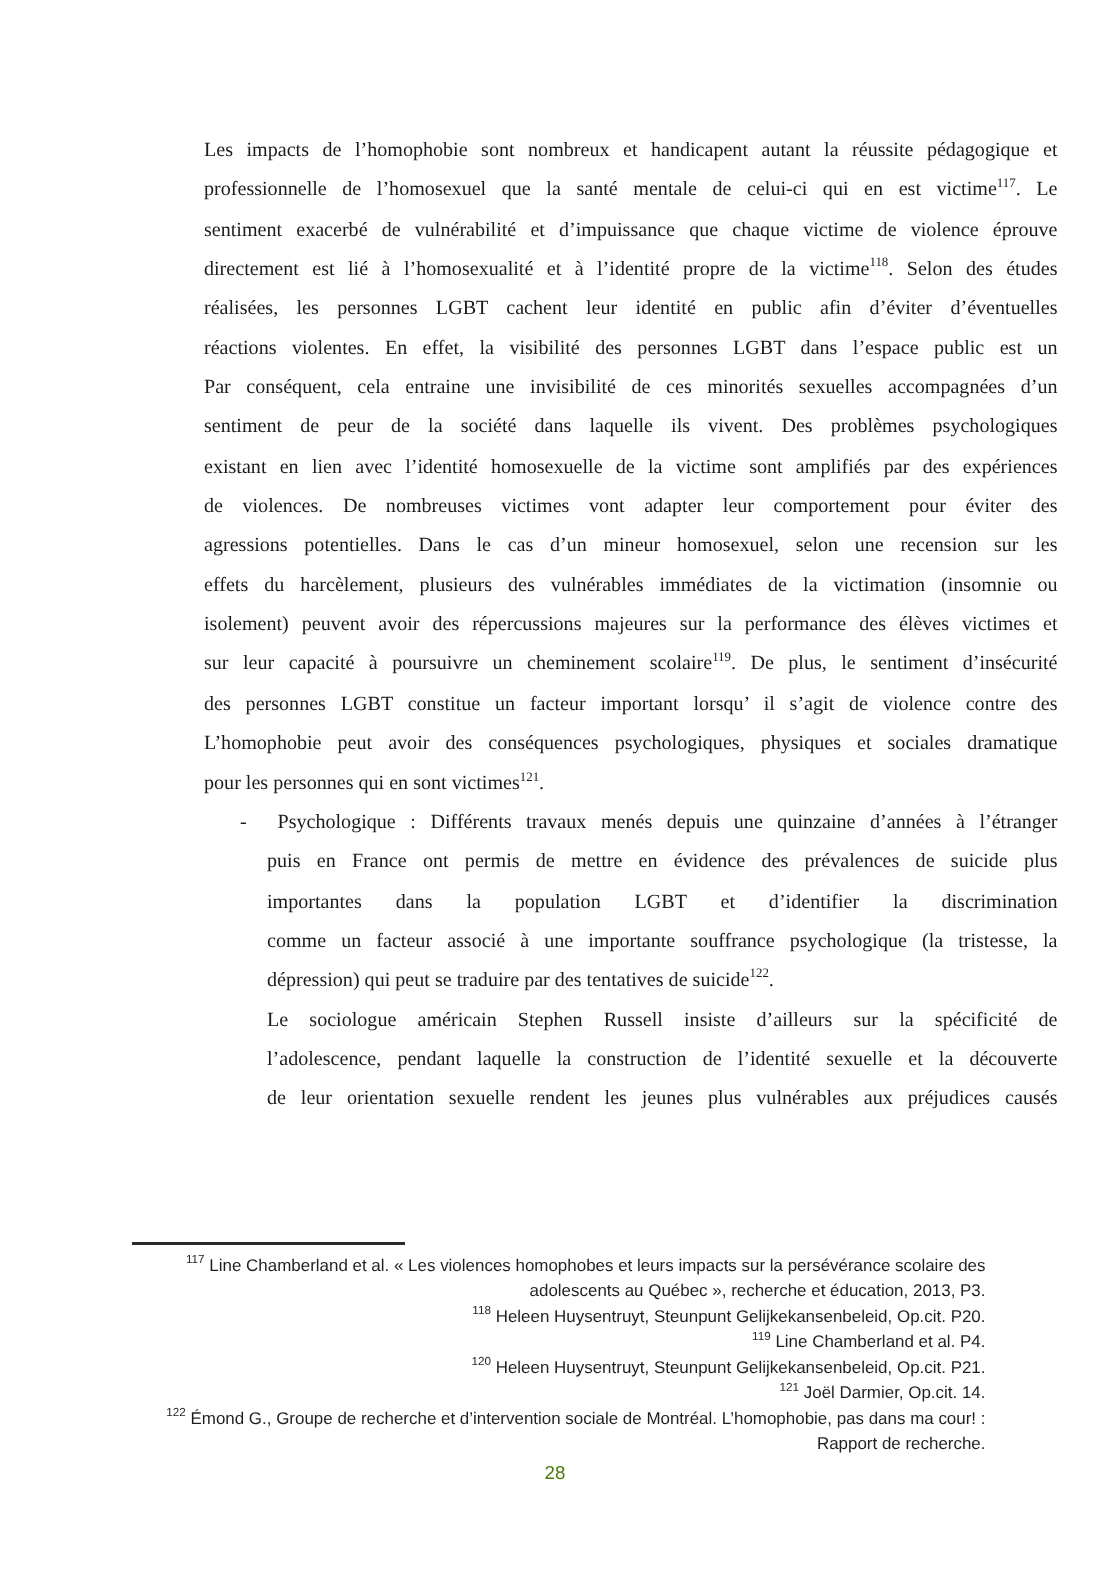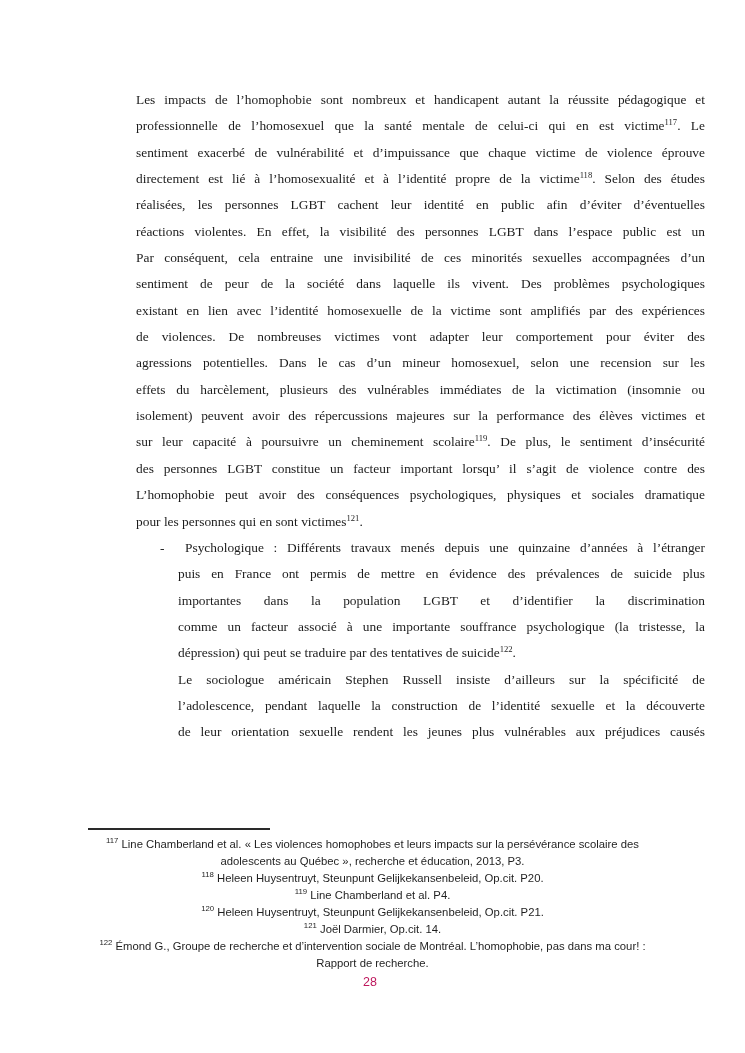--- a/index.html
+++ b/index.html
@@ -53,35 +53,35 @@
     font-size: 11.3px;
     line-height: 17px;
     color: #1f1f1f;
   }
   .fn-sep {
     width: 182px;
     height: 0;
     border-top: 2px solid #2a2a2a;
     margin: 0 0 6px 0;
   }
-  .fn-line { text-align: center; }
+  .fn-line { text-align: right; }
   .footnote-area sup {
     font-size: 7.8px;
     line-height: 0;
     vertical-align: super;
   }
   .page-number {
     position: absolute;
     top: 975px;
     left: 0;
     width: 740px;
     text-align: center;
     font-family: "Liberation Sans", sans-serif;
     font-size: 12.5px;
-    color: #be185d;
+    color: #4d7c0f;
   }
 </style>
 </head>
 <body>
 
 <div class="page">
   <div class="content" id="body-container">
       <div class="para plain">
         <div class="line first">Les impacts de l’homophobie sont nombreux et handicapent autant la réussite pédagogique et</div>
         <div class="line">professionnelle de l’homosexuel que la santé mentale de celui-ci qui en est victime<sup>117</sup>. Le</div>

